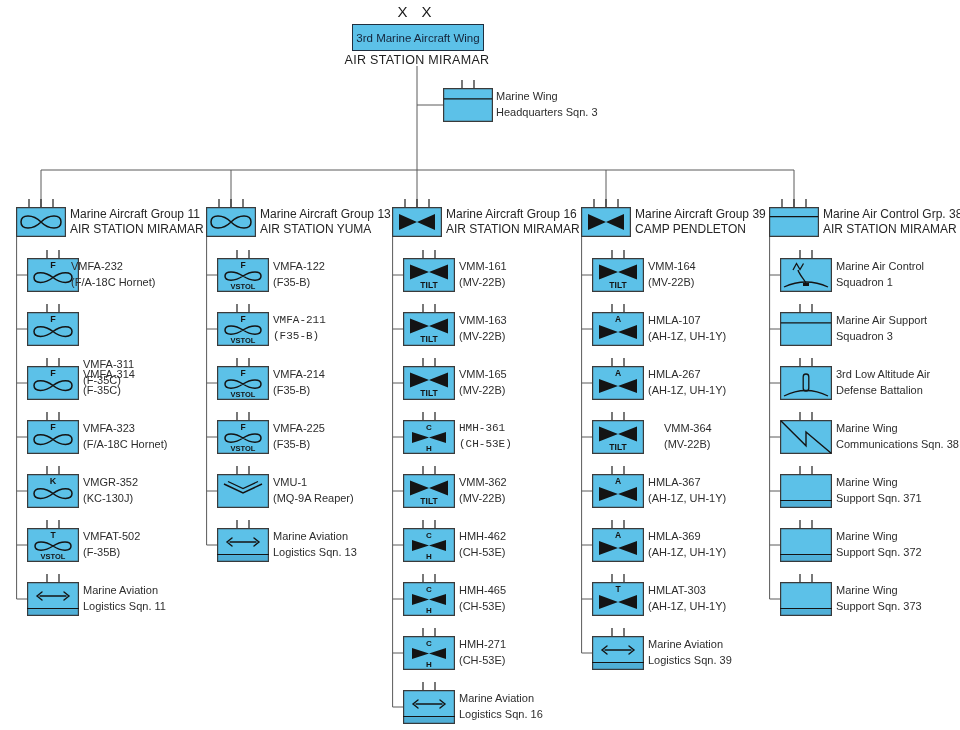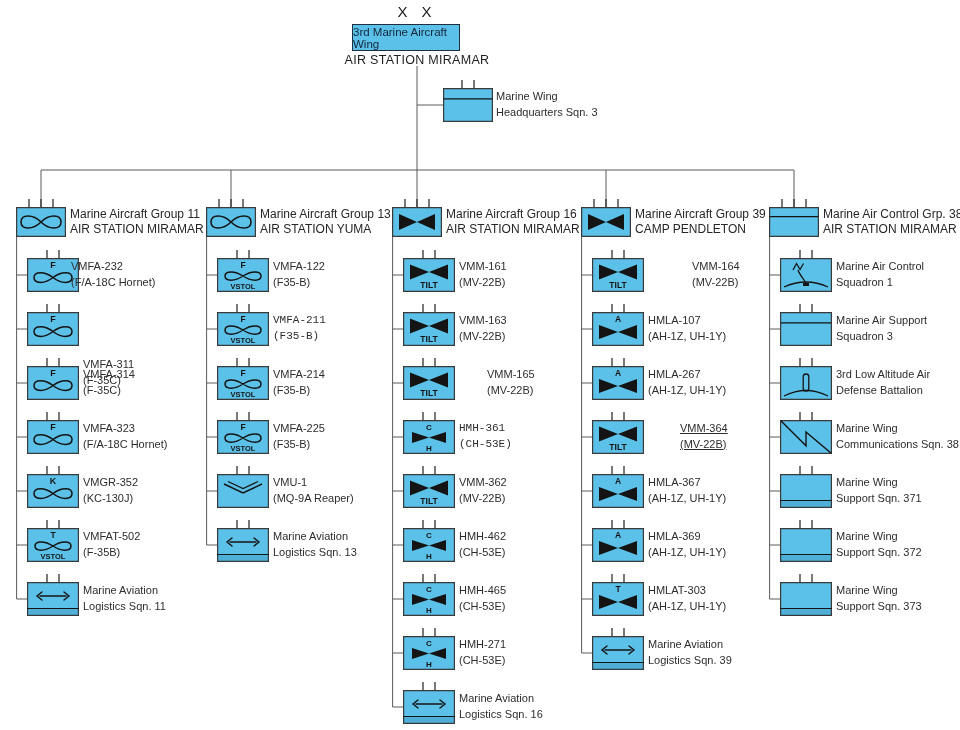--- a/index.html
+++ b/index.html
@@ -5,21 +5,21 @@
   html,body{margin:0;padding:0;background:#fff;}
   .canvas{position:relative;width:960px;height:730px;background:#fff;
           font-family:"Liberation Sans",sans-serif;overflow:hidden;}
   #connectors{position:absolute;left:0;top:0;z-index:0;}
   .ubox{position:absolute;z-index:2;box-sizing:border-box;}
   .ubox svg{position:absolute;left:0;top:0;display:block;}
   .ulabel{position:absolute;z-index:2;color:#2d2d2d;font-size:11px;line-height:15.5px;white-space:nowrap;}
   .glabel{font-size:12px;line-height:15px;color:#262626;}
   .echelon{position:absolute;left:352px;top:3px;width:130px;text-align:center;
            font-size:15px;letter-spacing:5px;color:#1a1a1a;z-index:2;}
-  .wingbox{position:absolute;left:352px;top:24px;width:108px;height:27px;z-index:2;
+  .wingbox{position:absolute;left:352px;top:24px;width:132px;height:27px;z-index:2;
            display:flex;align-items:center;justify-content:center;
            font-size:11.5px;color:#14243a;box-sizing:border-box;}
   .wingsub{position:absolute;left:302px;top:53px;width:230px;text-align:center;
            font-size:12.5px;color:#1e1e1e;letter-spacing:0.3px;z-index:2;}
 </style>
 </head>
 <body>
 
 <div class="canvas">
   <svg id="connectors" width="960" height="730" viewBox="0 0 960 730">
@@ -365,21 +365,21 @@
       <div class="ulabel" style="left: 459px; top: 313px;">
         <div>VMM-163</div>
         <div>(MV-22B)</div>
       </div>
       <div class="ubox" style="left: 403px; top: 366px; width: 52px; height: 34px; background: rgb(92, 193, 232); box-shadow: rgb(58, 58, 58) 0px 0px 0px 1.2px inset;">
         <svg width="52" height="34" viewBox="0 0 52 34">
           <path d="M7 6.5 L26 14 L7 21.5 Z M45 6.5 L26 14 L45 21.5 Z" fill="#141414"></path>
           <text x="26" y="30" font-size="8.5" font-weight="bold" text-anchor="middle" fill="#141414" font-family="Liberation Sans, sans-serif">TILT</text>
         </svg>
       </div>
-      <div class="ulabel" style="left: 459px; top: 367px; margin-left: 28px;">
+      <div class="ulabel" style="left: 459px; top: 367px;">
         <div>VMM-165</div>
         <div>(MV-22B)</div>
       </div>
       <div class="ubox" style="left: 403px; top: 420px; width: 52px; height: 34px; background: rgb(92, 193, 232); box-shadow: rgb(58, 58, 58) 0px 0px 0px 1.2px inset;">
         <svg width="52" height="34" viewBox="0 0 52 34">
           <text x="26" y="9.5" font-size="8" font-weight="bold" text-anchor="middle" fill="#141414" font-family="Liberation Sans, sans-serif">C</text>
           <path d="M9 12 L26 17.5 L9 23 Z M43 12 L26 17.5 L43 23 Z" fill="#141414"></path>
           <text x="26" y="30.5" font-size="8" font-weight="bold" text-anchor="middle" fill="#141414" font-family="Liberation Sans, sans-serif">H</text>
         </svg>
       </div>
@@ -449,21 +449,21 @@
       <div class="ulabel glabel" style="left: 635px; top: 207px;">
         <div>Marine Aircraft Group 39</div>
         <div>CAMP PENDLETON</div>
       </div>
       <div class="ubox" style="left: 592px; top: 258px; width: 52px; height: 34px; background: rgb(92, 193, 232); box-shadow: rgb(58, 58, 58) 0px 0px 0px 1.2px inset;">
         <svg width="52" height="34" viewBox="0 0 52 34">
           <path d="M7 6.5 L26 14 L7 21.5 Z M45 6.5 L26 14 L45 21.5 Z" fill="#141414"></path>
           <text x="26" y="30" font-size="8.5" font-weight="bold" text-anchor="middle" fill="#141414" font-family="Liberation Sans, sans-serif">TILT</text>
         </svg>
       </div>
-      <div class="ulabel" style="left: 648px; top: 259px; margin-left: 44px;">
+      <div class="ulabel" style="left: 648px; top: 259px;">
         <div>VMM-164</div>
         <div>(MV-22B)</div>
       </div>
       <div class="ubox" style="left: 592px; top: 312px; width: 52px; height: 34px; background: rgb(92, 193, 232); box-shadow: rgb(58, 58, 58) 0px 0px 0px 1.2px inset;">
         <svg width="52" height="34" viewBox="0 0 52 34">
           <text x="26" y="10" font-size="8.5" font-weight="bold" text-anchor="middle" fill="#141414" font-family="Liberation Sans, sans-serif">A</text>
           <path d="M7 13 L26 20 L7 27 Z M45 13 L26 20 L45 27 Z" fill="#141414"></path>
         </svg>
       </div>
       <div class="ulabel" style="left: 648px; top: 313px;">
@@ -479,21 +479,21 @@
       <div class="ulabel" style="left: 648px; top: 367px;">
         <div>HMLA-267</div>
         <div>(AH-1Z, UH-1Y)</div>
       </div>
       <div class="ubox" style="left: 592px; top: 420px; width: 52px; height: 34px; background: rgb(92, 193, 232); box-shadow: rgb(58, 58, 58) 0px 0px 0px 1.2px inset;">
         <svg width="52" height="34" viewBox="0 0 52 34">
           <path d="M7 6.5 L26 14 L7 21.5 Z M45 6.5 L26 14 L45 21.5 Z" fill="#141414"></path>
           <text x="26" y="30" font-size="8.5" font-weight="bold" text-anchor="middle" fill="#141414" font-family="Liberation Sans, sans-serif">TILT</text>
         </svg>
       </div>
-      <div class="ulabel" style="left: 680px; top: 421px; text-decoration: underline;">
+      <div class="ulabel" style="left: 664px; top: 421px;">
         <div>VMM-364</div>
         <div>(MV-22B)</div>
       </div>
       <div class="ubox" style="left: 592px; top: 474px; width: 52px; height: 34px; background: rgb(92, 193, 232); box-shadow: rgb(58, 58, 58) 0px 0px 0px 1.2px inset;">
         <svg width="52" height="34" viewBox="0 0 52 34">
           <text x="26" y="10" font-size="8.5" font-weight="bold" text-anchor="middle" fill="#141414" font-family="Liberation Sans, sans-serif">A</text>
           <path d="M7 13 L26 20 L7 27 Z M45 13 L26 20 L45 27 Z" fill="#141414"></path>
         </svg>
       </div>
       <div class="ulabel" style="left: 648px; top: 475px;">

